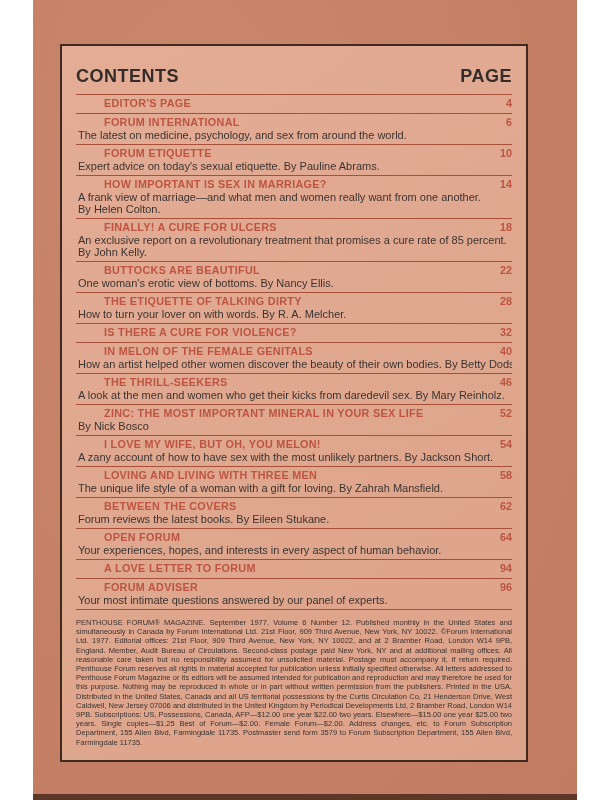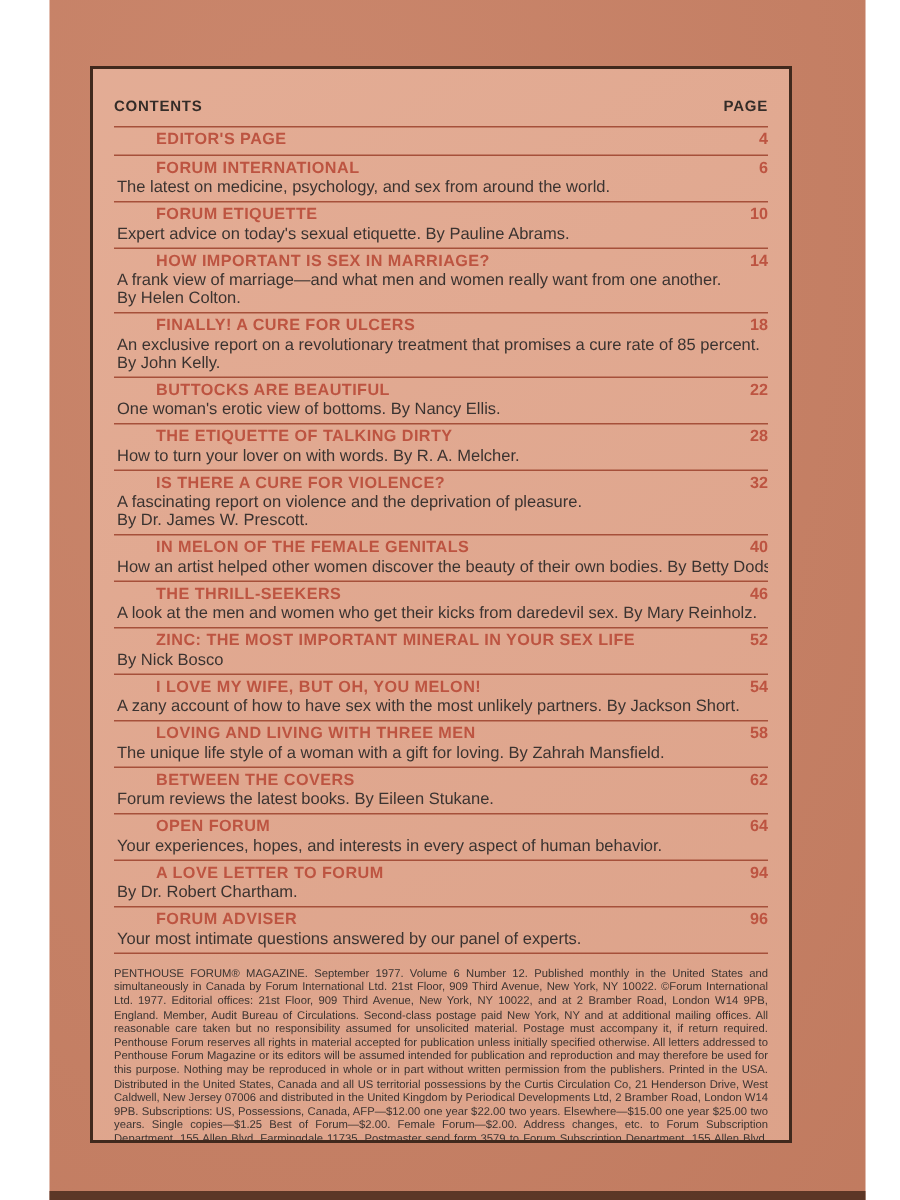--- a/index.html
+++ b/index.html
@@ -29,21 +29,21 @@
     position:absolute;left:27px;top:44px;width:468px;height:718px;
     background:
       linear-gradient(145deg, rgba(255,255,255,0.05), rgba(120,60,40,0.05)),
       var(--paper-inner);
     border:2px solid var(--border-dark);
     padding:0 14px;overflow:hidden;
   }
   .header-row{
     display:flex;justify-content:space-between;align-items:flex-end;
     padding-top:20px;
-    font-size:10px;font-weight:bold;letter-spacing:.5px;color:var(--ink-dark);
+    font-size:18px;font-weight:bold;letter-spacing:.5px;color:var(--ink-dark);
   }
   .header-rule{border-bottom:1px solid var(--rule);margin-top:7px;}
   .entry{border-bottom:1px solid var(--rule);padding:2px 0 3px;}
   .entry-head{display:flex;justify-content:space-between;align-items:baseline;margin-left:28px;}
   .entry-title{
     color:var(--accent-red);font-weight:bold;font-size:10.8px;line-height:13px;
     letter-spacing:.3px;white-space:nowrap;
   }
   .entry-page{color:var(--accent-red);font-weight:bold;font-size:10.8px;line-height:13px;}
   .entry-desc{
@@ -138,24 +138,20 @@
     <div>
               <div class="entry-desc">How to turn your lover on with words. By R. A. Melcher.</div>
             </div>
   </div>
 
   <div class="entry">
     <div class="entry-head">
       <span class="entry-title">IS THERE A CURE FOR VIOLENCE?</span>
       <span class="entry-page">32</span>
     </div>
-    <div>
-              <div class="entry-desc">A fascinating report on violence and the deprivation of pleasure.</div>
-              <div class="entry-desc">By Dr. James W. Prescott.</div>
-            </div>
   </div>
 
   <div class="entry">
     <div class="entry-head">
       <span class="entry-title">IN MELON OF THE FEMALE GENITALS</span>
       <span class="entry-page">40</span>
     </div>
     <div>
               <div class="entry-desc">How an artist helped other women discover the beauty of their own bodies. By Betty Dodson.</div>
             </div>
@@ -219,23 +215,20 @@
     <div>
               <div class="entry-desc">Your experiences, hopes, and interests in every aspect of human behavior.</div>
             </div>
   </div>
 
   <div class="entry">
     <div class="entry-head">
       <span class="entry-title">A LOVE LETTER TO FORUM</span>
       <span class="entry-page">94</span>
     </div>
-    <div>
-              <div class="entry-desc">By Dr. Robert Chartham.</div>
-            </div>
   </div>
 
   <div class="entry">
     <div class="entry-head">
       <span class="entry-title">FORUM ADVISER</span>
       <span class="entry-page">96</span>
     </div>
     <div>
               <div class="entry-desc">Your most intimate questions answered by our panel of experts.</div>
             </div>

